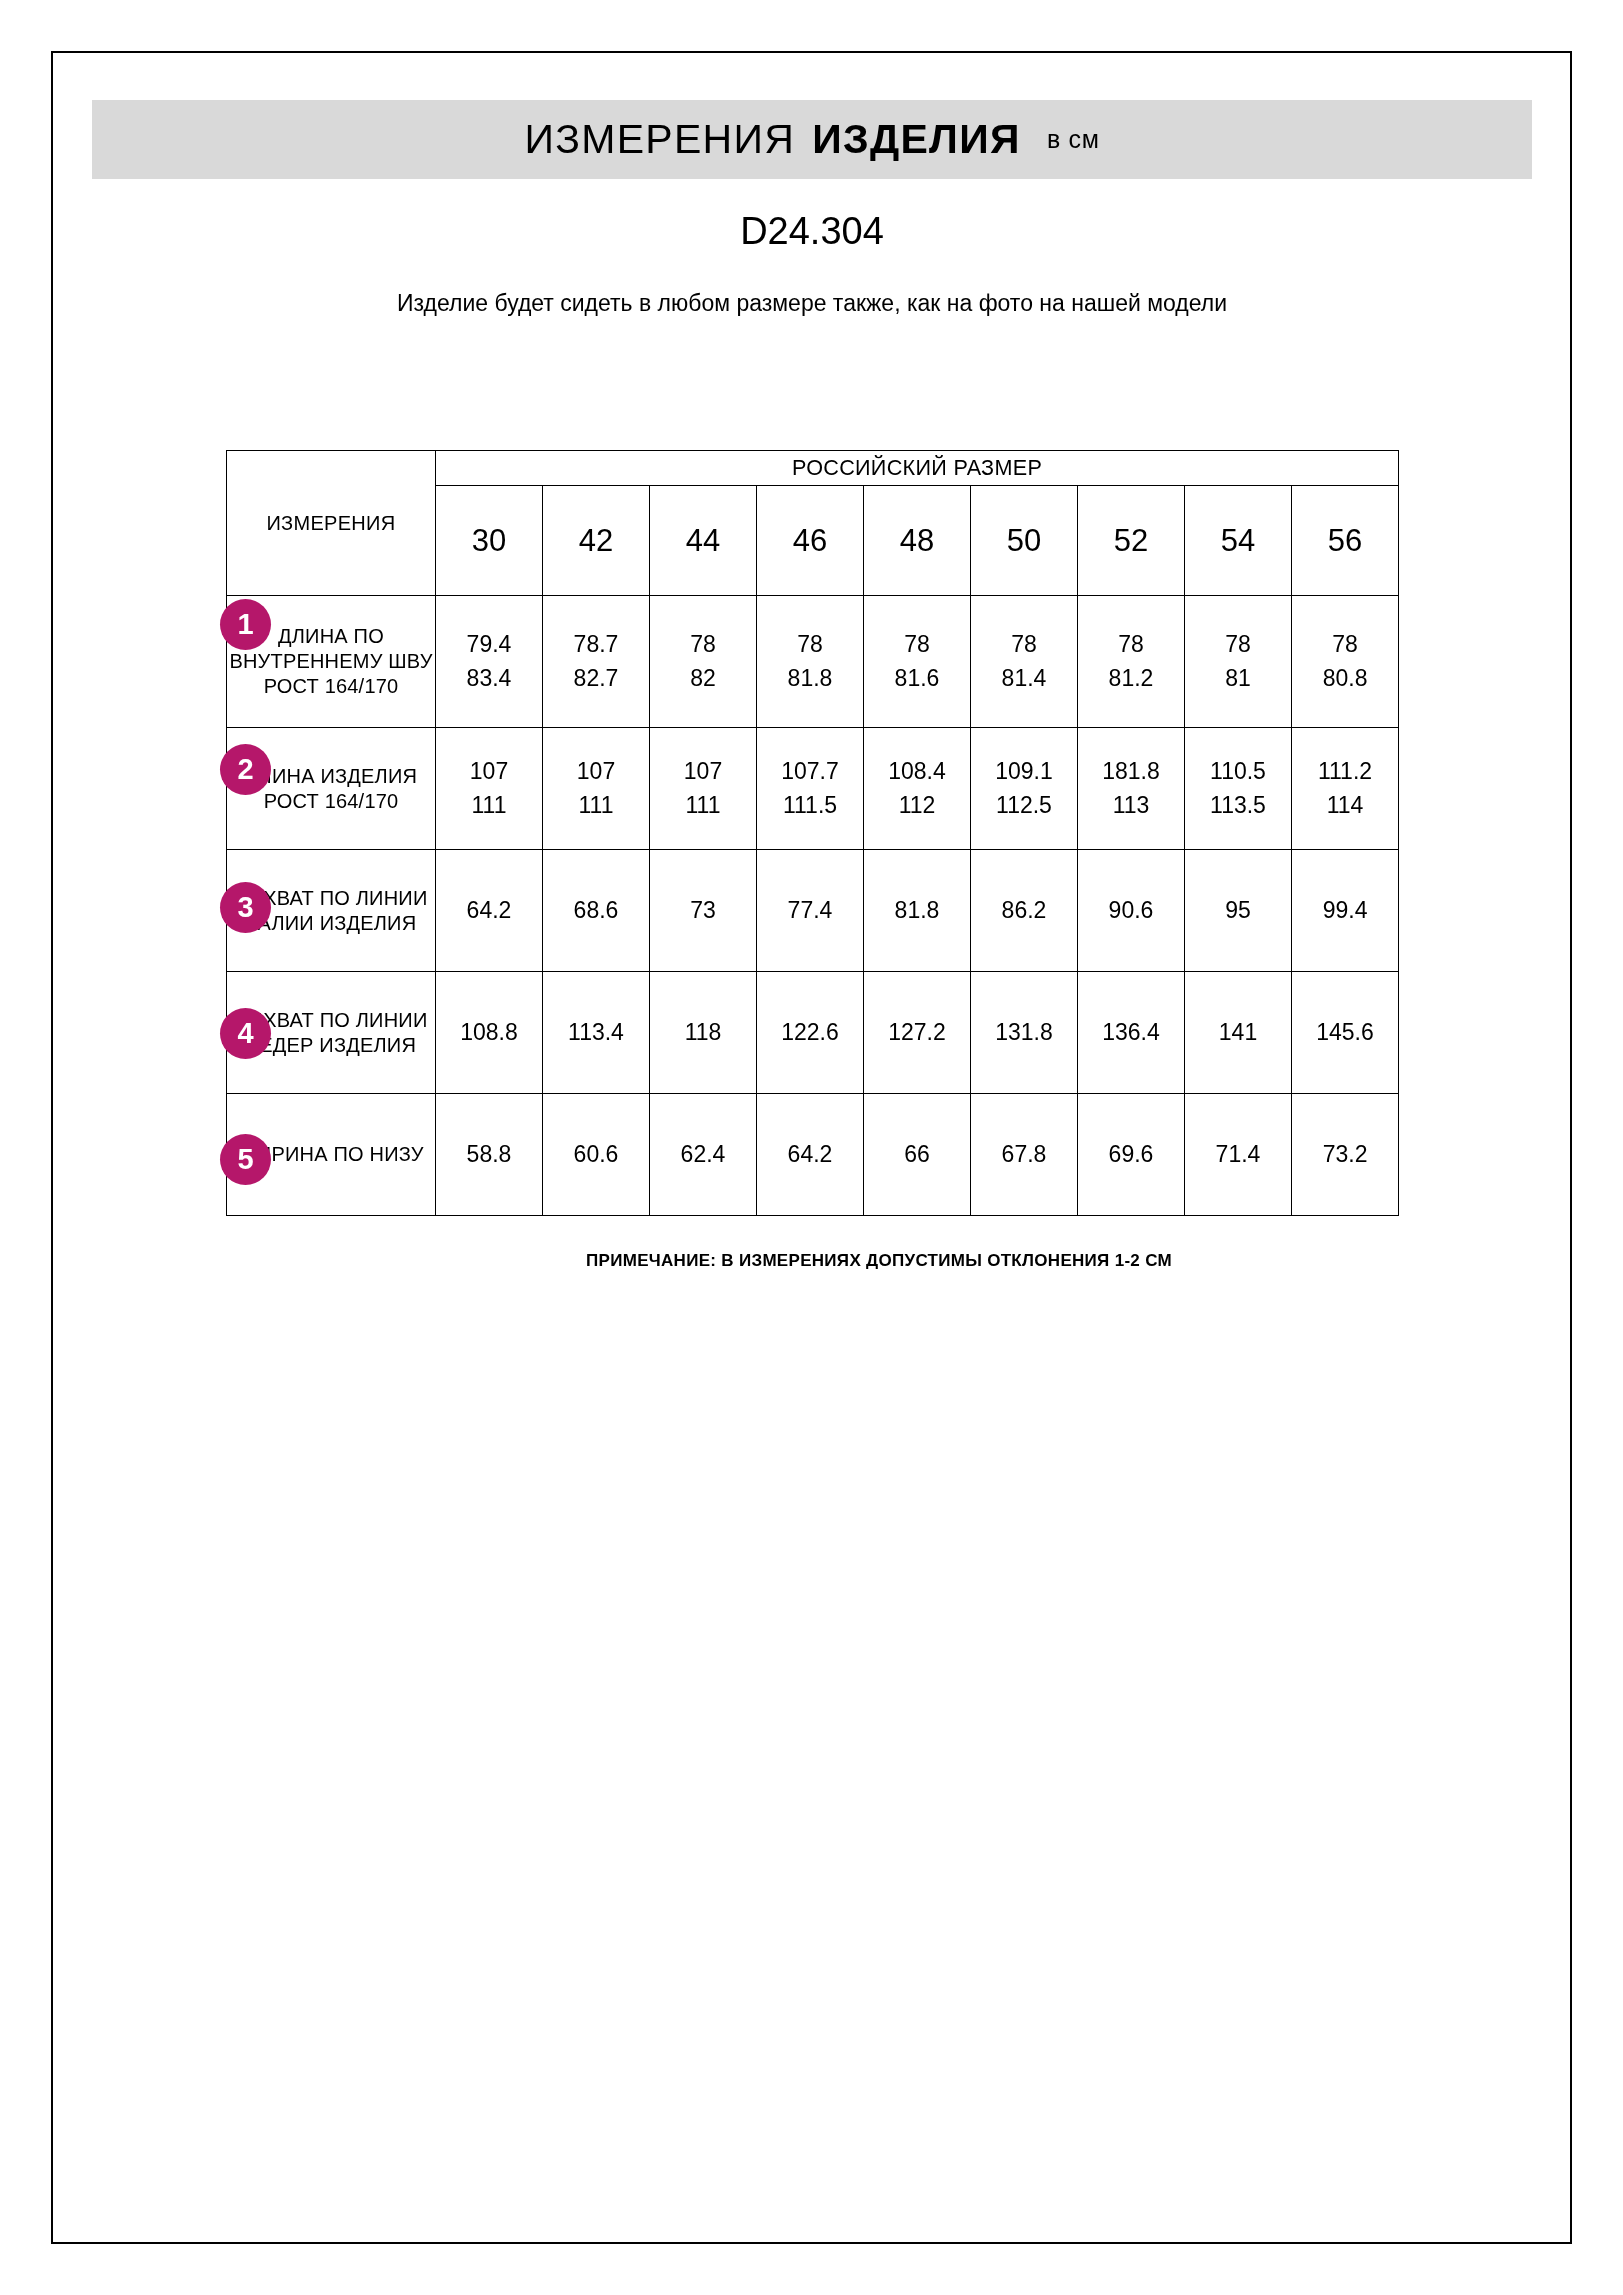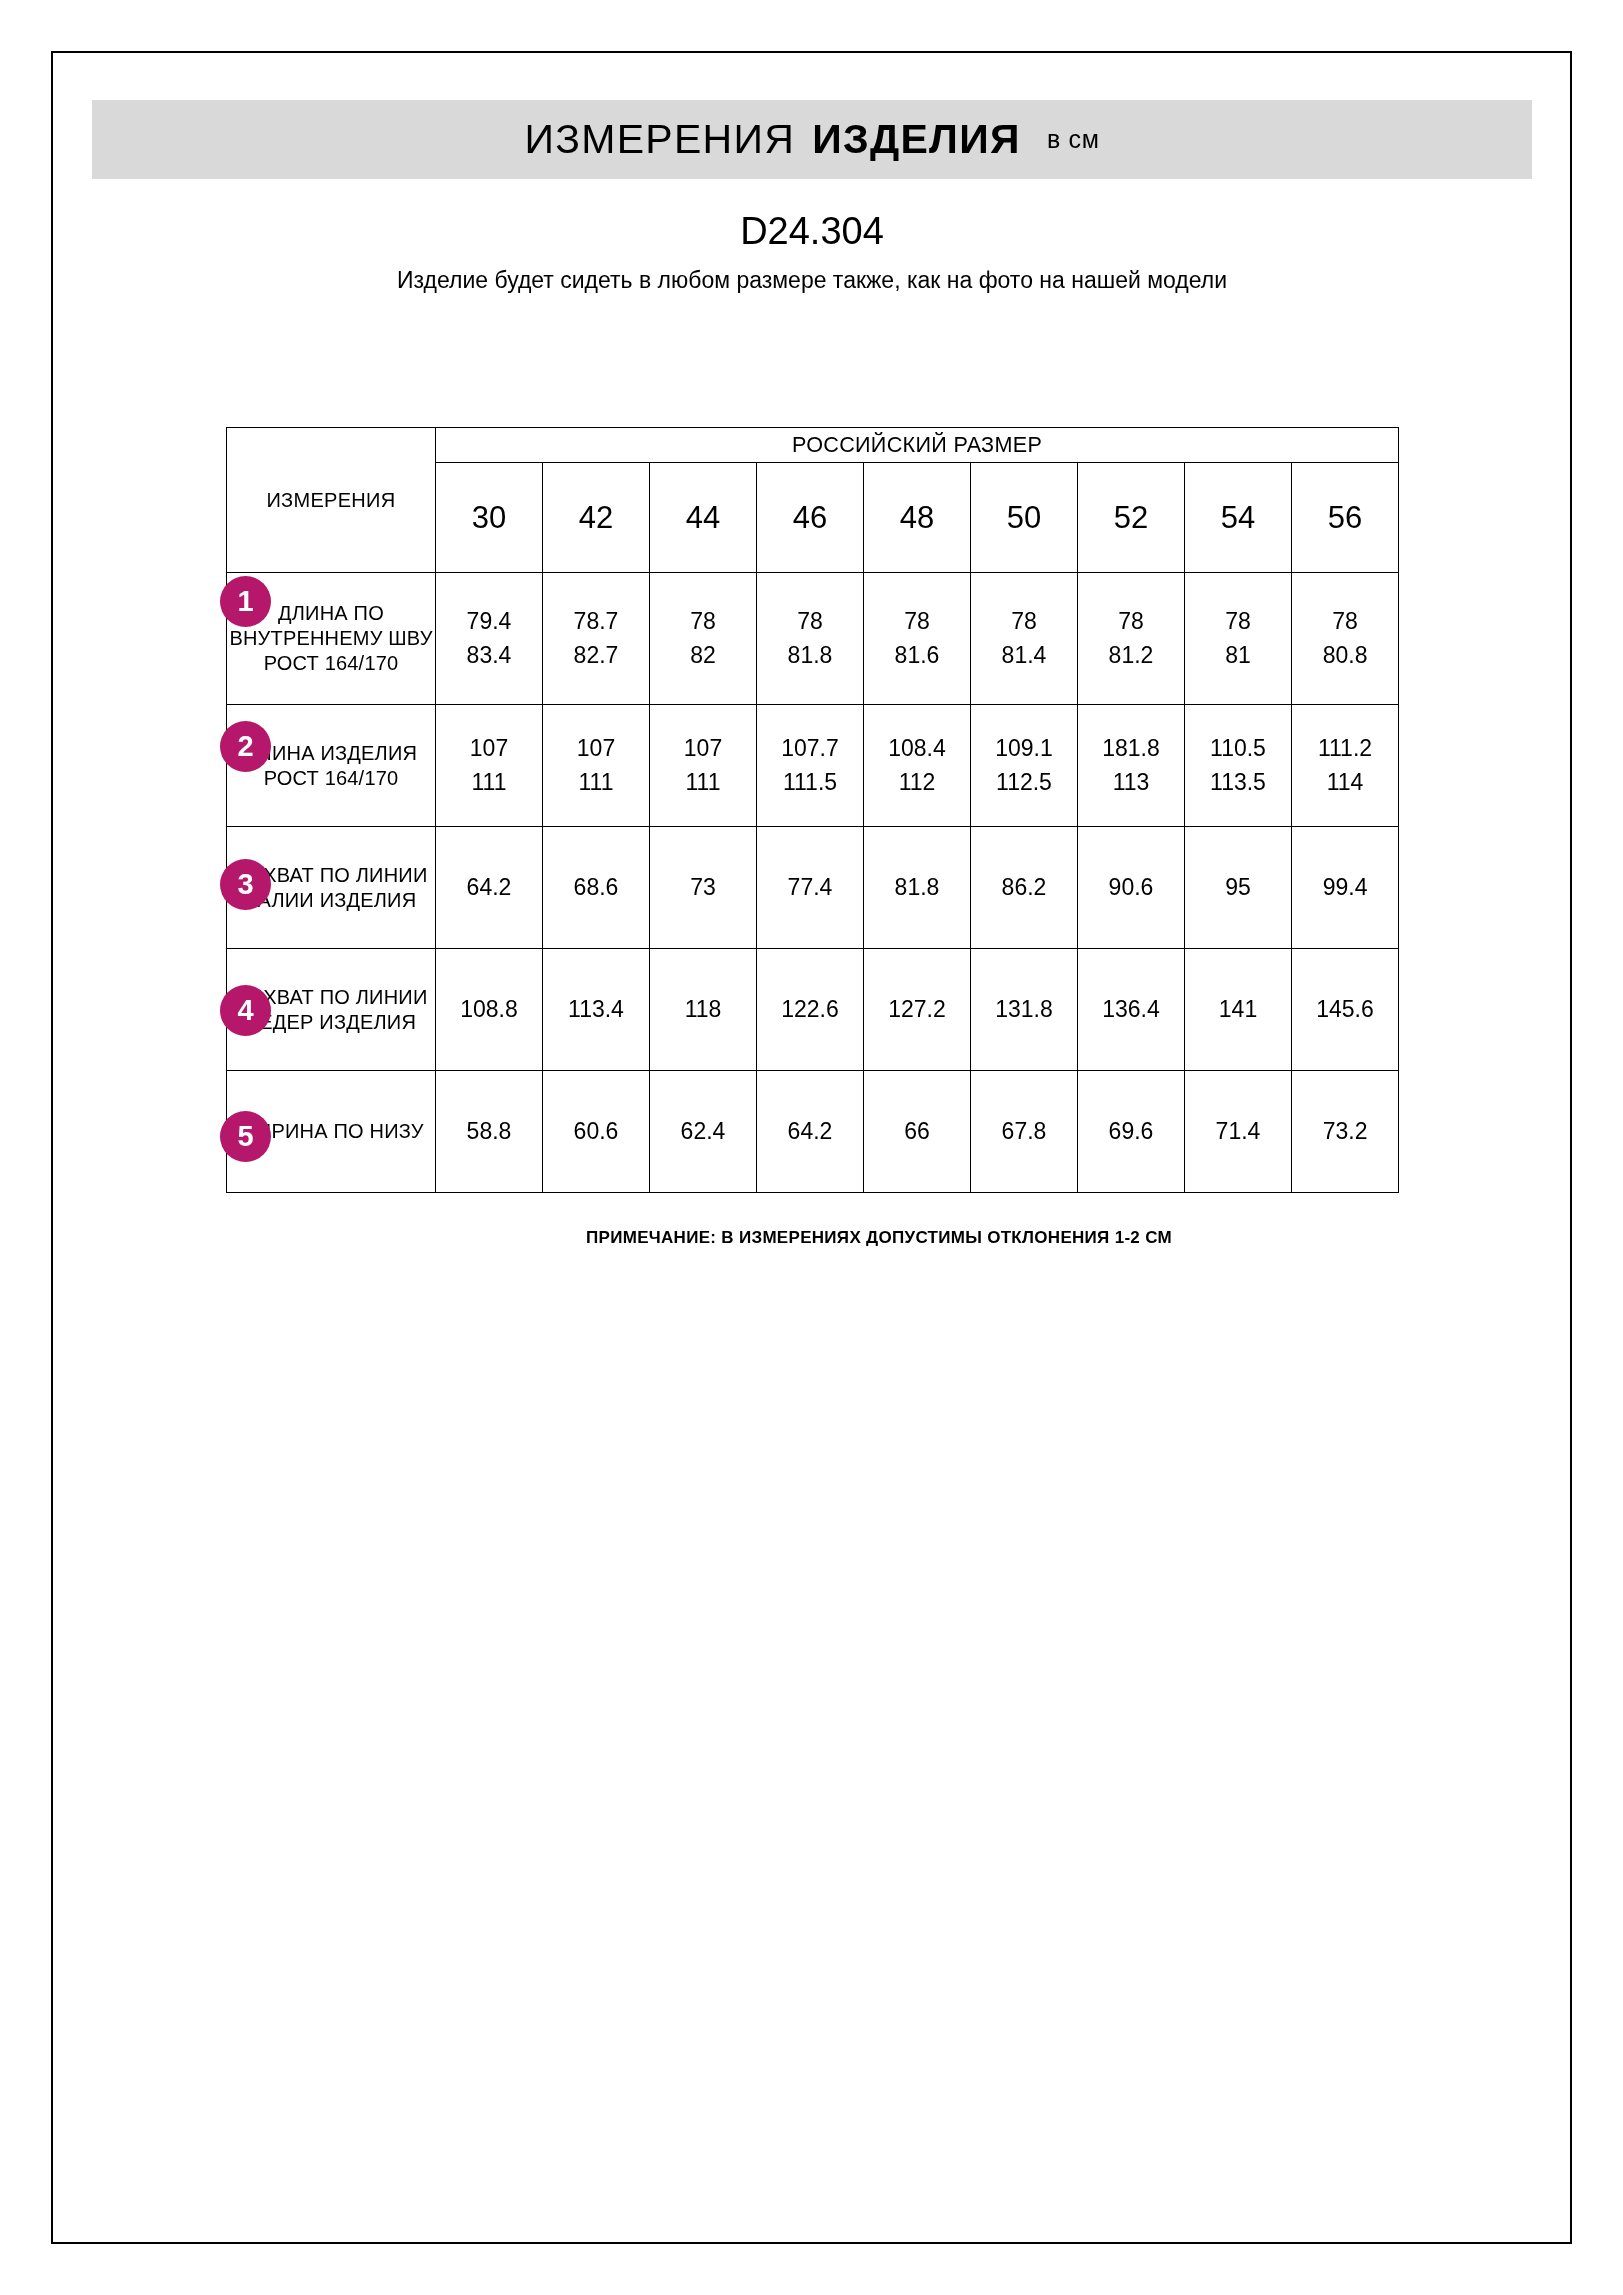--- a/index.html
+++ b/index.html
@@ -59,21 +59,21 @@
   }
   .doc-code {
     text-align: center;
     font-size: 38px;
     margin-top: 31px;
   }
   .doc-note {
     text-align: center;
     font-size: 23px;
     line-height: 1.35;
-    margin-top: 12px;
+    margin-top: 35px;
     padding: 0 209px;
   }
   
   .table-wrap {
     position: relative;
     margin-top: 131px;
     padding-left: 134px;
   }
   table.size-table {
     border-collapse: collapse;

